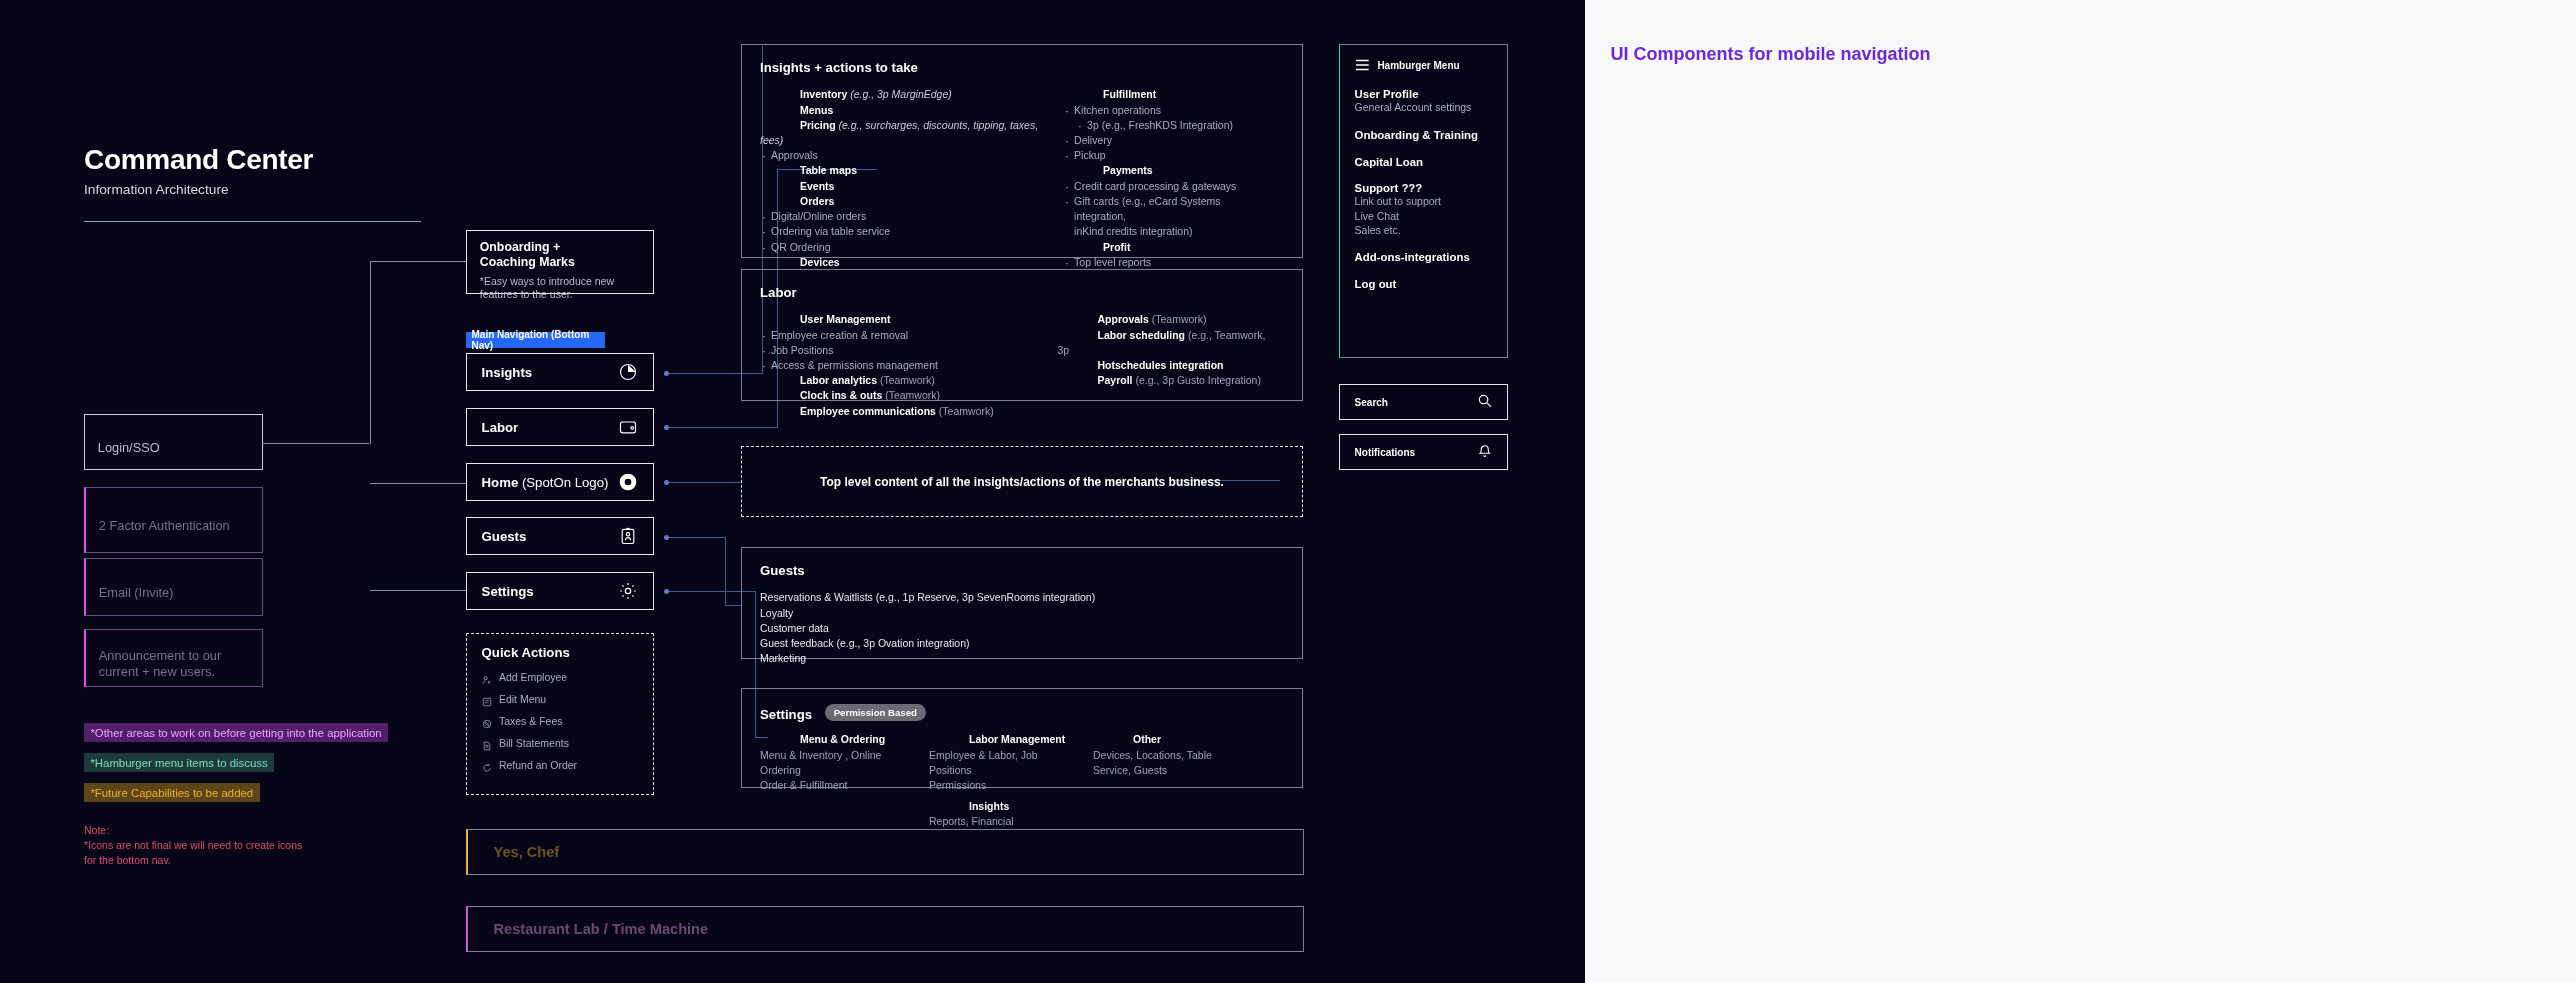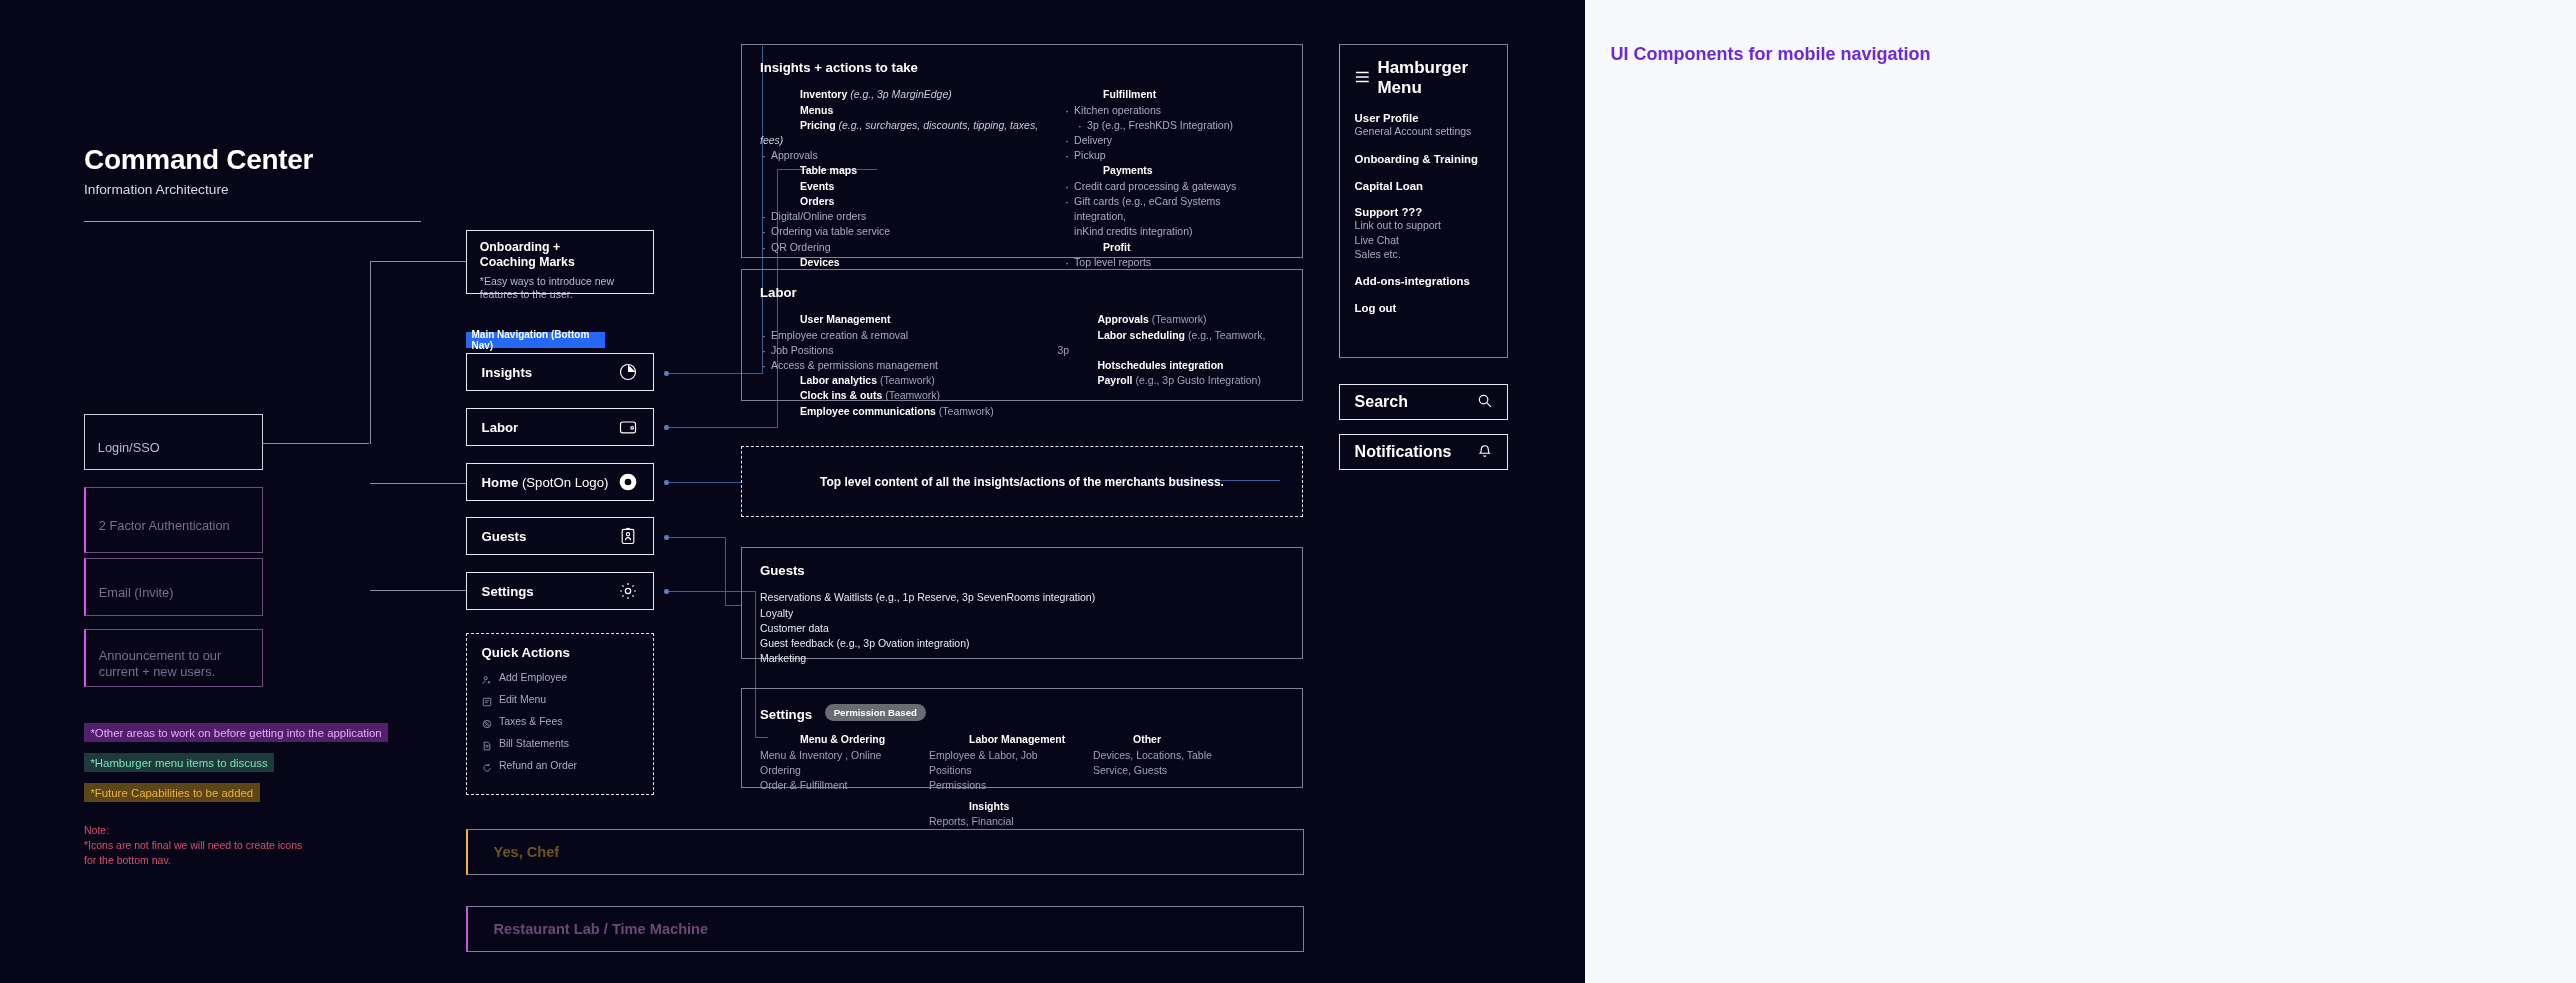--- a/index.html
+++ b/index.html
@@ -115,31 +115,31 @@
     border-radius:9px; background:#6b6b74; color:#ffffff; font-size:9.6px;
     margin-left:9px; vertical-align:2.7px;
   }
 
   
   .hmenu {
     position:absolute; left:1339px; top:44px; width:169px; height:314px;
     border:0.9px solid #7e7f92; border-left:1.8px solid #45d6a0; padding:12.8px 14.6px;
   }
   .hm-title { display:flex; align-items:center; gap:8.2px; }
-  .hm-title .t { font-size:17px; font-weight:bold; color:#ffffff; }
+  .hm-title .t { font-size:10px; font-weight:bold; color:#ffffff; }
   .hm-i { margin-top:14.6px; }
   .hm-i .b { font-size:11.4px; font-weight:bold; color:#ffffff; }
   .hm-i .s { font-size:10.5px; color:#a9adc2; line-height:1.35; }
 
   .pbox {
     position:absolute; left:1339px; width:169px; height:36px;
     border:0.9px solid #e7e7f0; display:flex; align-items:center;
     justify-content:space-between; padding:0 14.6px;
   }
-  .pbox .t { font-size:16px; font-weight:bold; color:#ffffff; }
+  .pbox .t { font-size:10px; font-weight:bold; color:#ffffff; }
   .p-search { top:384px; }
   .p-notif  { top:434px; }
 
   
   .conn { position:absolute; background:#3f5c95; }
   .dot  { position:absolute; width:4.6px; height:4.6px; border-radius:50%; background:#5a7fc0; }
   .gline{ position:absolute; background:#8b8fa3; }
 
   
   .light {

